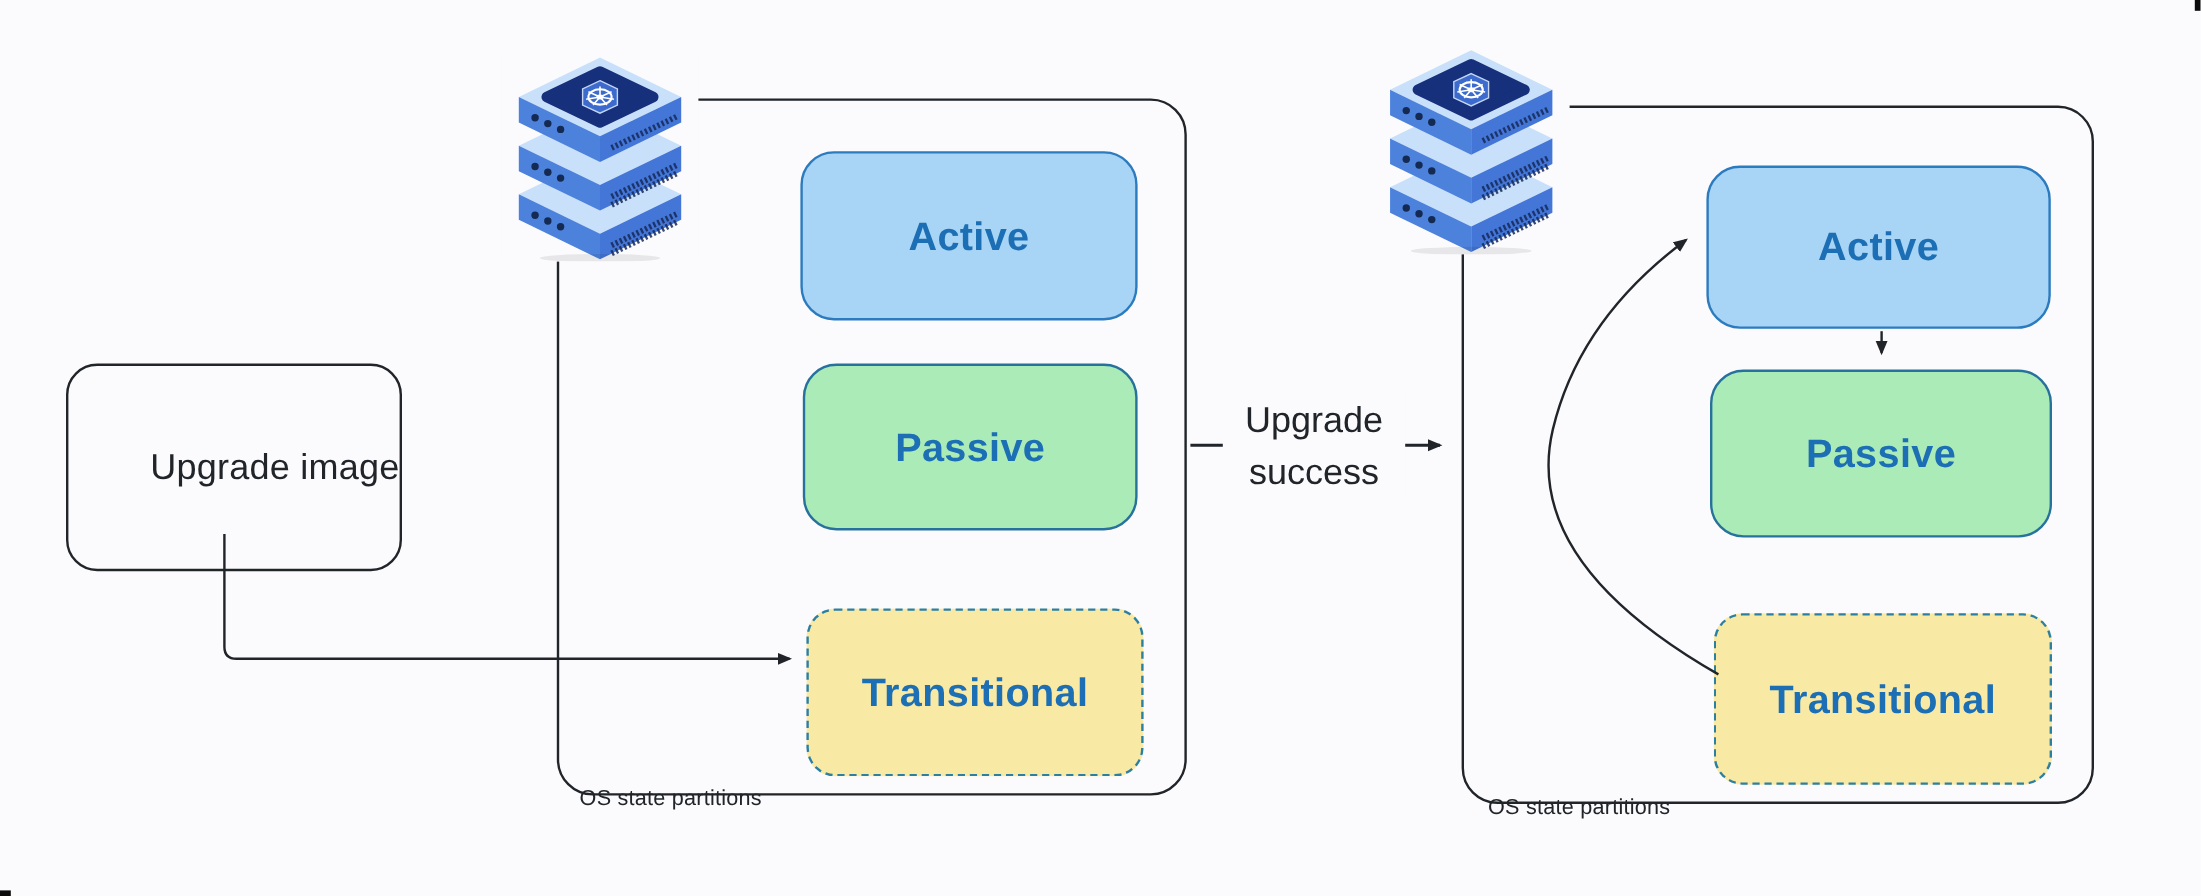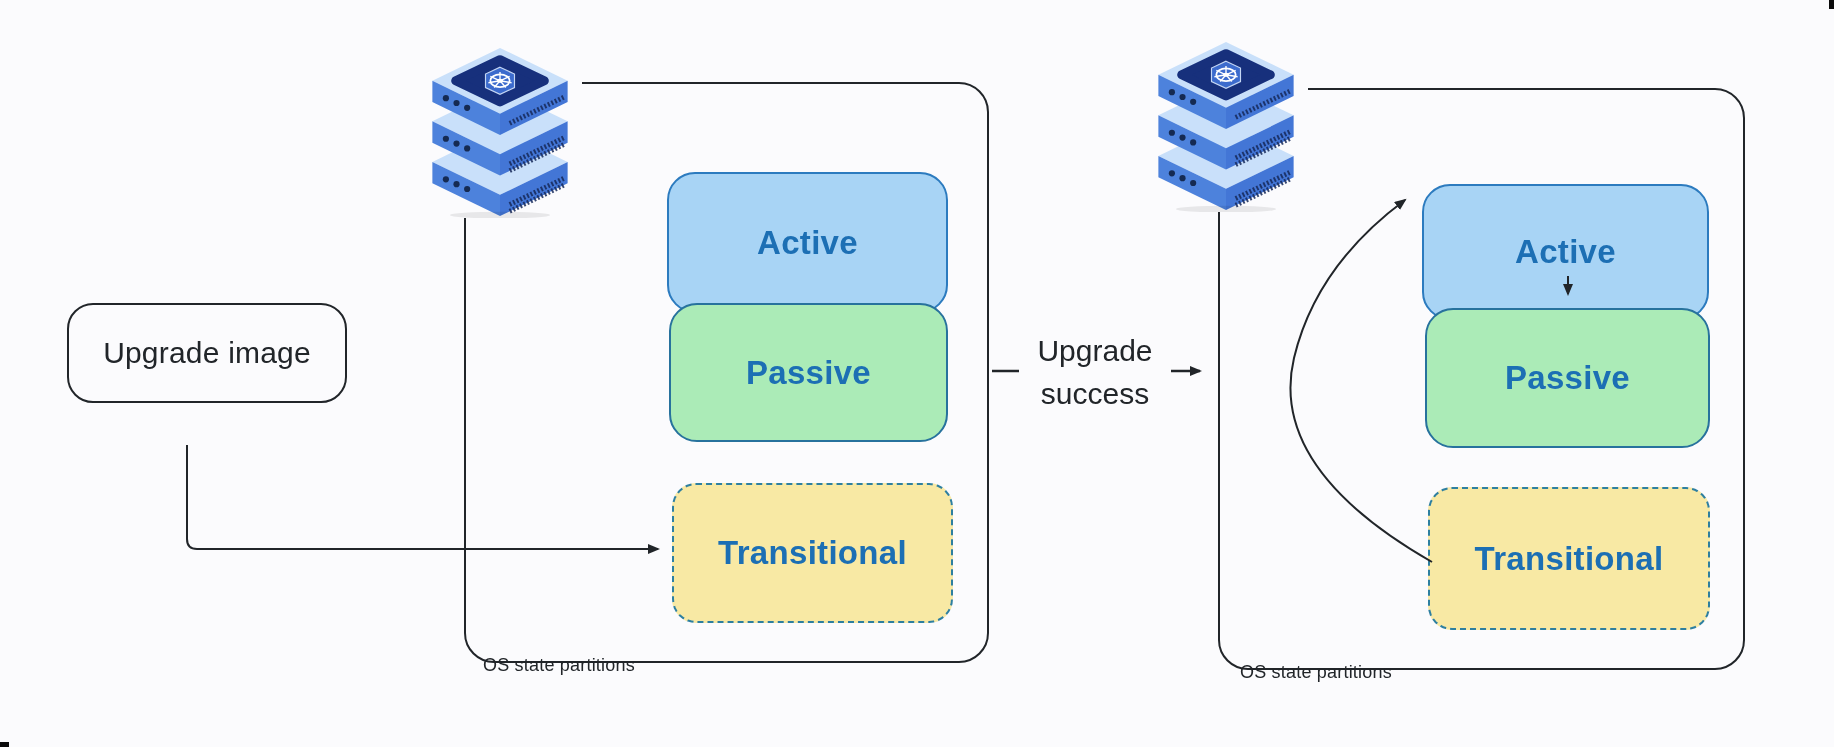--- a/index.html
+++ b/index.html
@@ -3,23 +3,23 @@
 <meta charset="utf-8">
 <style>
   html,body{margin:0;padding:0;background:#fff;}
   .canvas{
     position:relative;width:1834px;height:747px;overflow:hidden;
     background:var(--page-bg,#fbfbfd);
     font-family:"Liberation Sans",sans-serif;
   }
   
   .upgrade-box{
-    position:absolute;left:67px;top:303px;width:280px;height:100px;
+    position:absolute;left:55px;top:303px;width:280px;height:173px;
     border:2px solid var(--line,#212529);border-radius:26px;
-    display:flex;align-items:center;justify-content:center;
+    display:flex;align-items:center;justify-content:flex-end;
     background:var(--page-bg,#fbfbfd);box-sizing:border-box;
   }
   .upgrade-box span{font-size:30px;font-weight:500;color:var(--text-dark,#212529);letter-spacing:.2px;}
   
   .cluster{
     position:absolute;border:2px solid var(--line,#212529);border-radius:30px;
     box-sizing:border-box;background:transparent;z-index:1;
   }
   #cluster-left{left:464px;top:82px;width:525px;height:581px;}
   #cluster-right{left:1218px;top:88px;width:527px;height:582px;}
@@ -27,23 +27,23 @@
     position:absolute;font-size:18px;color:var(--text-dark,#212529);z-index:2;letter-spacing:.2px;margin-top:32px;
   }
   #caption-left{left:483px;top:623px;}
   #caption-right{left:1240px;top:630px;}
   
   .state{
     position:absolute;box-sizing:border-box;border-radius:28px;
     display:flex;align-items:center;justify-content:center;z-index:3;
   }
   .state span{font-size:33px;font-weight:600;color:var(--state-text,#1c6fb4);letter-spacing:.3px;}
-  .state.active{background:var(--active-fill,#a8d4f5);border:2px solid var(--active-border,#2c7bbf);margin-top:46px;}
+  .state.active{background:var(--active-fill,#a8d4f5);border:2px solid var(--active-border,#2c7bbf);}
   .state.passive{background:var(--passive-fill,#abebb7);border:2px solid var(--passive-border,#27729d);text-align:right;}
-  .state.transitional{background:var(--transitional-fill,#f8e9a4);border:2.5px dashed var(--transitional-border,#2d7fa0);border-radius:24px;}
+  .state.transitional{background:var(--transitional-fill,#f8e9a4);border:2.5px dashed var(--transitional-border,#2d7fa0);border-radius:24px;margin-top:24px;}
   #l-active{left:667px;top:126px;width:281px;height:141px;}
   #l-passive{left:669px;top:303px;width:279px;height:139px;}
   #l-transitional{left:672px;top:483px;width:281px;height:140px;}
   #r-active{left:1422px;top:138px;width:287px;height:136px;}
   #r-passive{left:1425px;top:308px;width:285px;height:140px;}
   #r-transitional{left:1428px;top:487px;width:282px;height:143px;}
   
   .icon-wrap{position:absolute;z-index:4;background:var(--page-bg,#fbfbfd);}
   #icon-left{left:418px;top:46px;width:164px;height:172px;}
   #icon-right{left:1144px;top:40px;width:164px;height:172px;}

